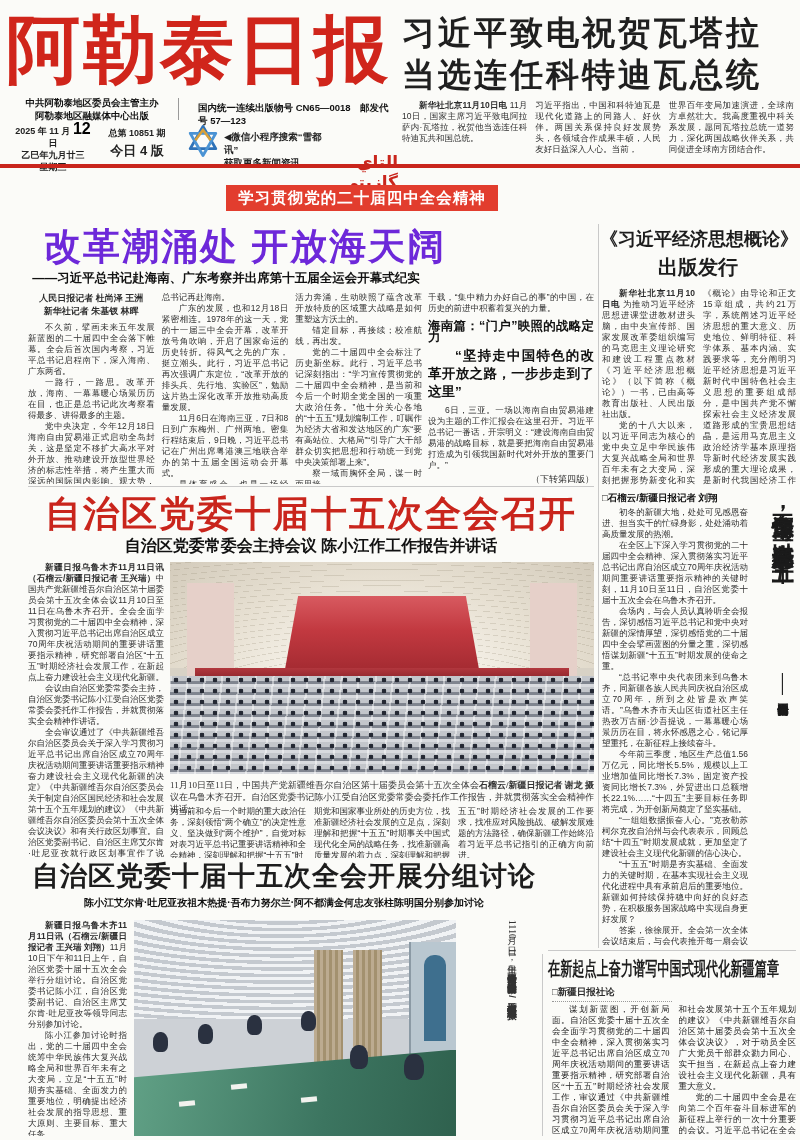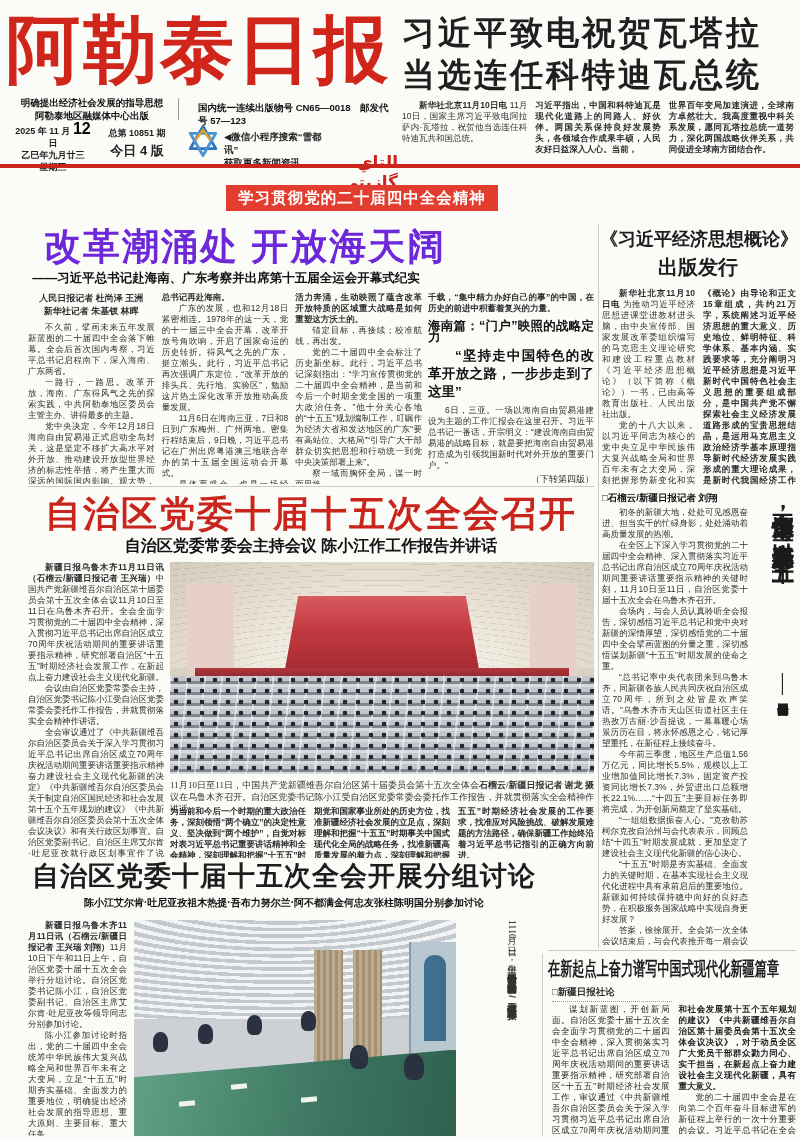--- a/index.html
+++ b/index.html
@@ -23,21 +23,21 @@
   .arabic{left:318px;top:125px;width:80px;text-align:right;color:#c9251c;font-size:17px;font-weight:900;direction:rtl;
           font-family:"DejaVu Sans",sans-serif;margin-top:27px;}
   .brief-cols{left:402px;top:100px;width:392px;height:58px;display:flex;gap:8px;overflow:hidden;}
   .brief-cols .bc{flex:1;font-size:8.5px;line-height:11px;text-align:justify;}
   .redrule{left:0;top:164px;width:800px;height:4px;background:#c9251c;}
   .banner{left:226px;top:185px;width:272px;height:26px;background:#e23d2e;color:#fff;text-align:center;
           font-size:15.5px;font-weight:bold;line-height:26px;letter-spacing:1px;}
   
   .bt{font-size:8.5px;line-height:11px;text-align:justify;color:#2e2e2e;}
   .bt p{margin:0;text-indent:2em;}
-  .bt p.cont{text-indent:0;font-weight:bold;}
+  .bt p.cont{text-indent:0;}
   .jump{font-weight:normal;text-align:right;font-size:9px;margin-top:3px;}
   .hline{height:1px;background:#c9c9c9;}
   .vline{width:1px;background:#c9c9c9;}
   
   .lead-head{left:44px;top:222px;width:400px;text-align:center;font-size:37px;font-weight:900;letter-spacing:2px;color:#6d28d9;white-space:nowrap;}
   .lead-sub{left:24px;top:270px;width:404px;text-align:center;font-size:12.5px;font-weight:800;color:#111;white-space:nowrap;}
   .lead-body{left:28px;top:292px;width:394px;height:192px;display:flex;gap:7px;overflow:hidden;}
   .lead-body .col{flex:1;}
   .lead-byline{font-size:9px;font-weight:bold;text-align:center;line-height:13px;margin-bottom:4px;}
   .lead-right{left:428px;top:292px;width:166px;height:192px;overflow:hidden;}
@@ -110,21 +110,21 @@
 <div class="page">
 
   <div class="abs mast-title">阿勒泰日报</div>
 
   <div class="abs brief-head">
     <div>习近平致电祝贺瓦塔拉</div>
     <div>当选连任科特迪瓦总统</div>
   </div>
 
   <div class="abs pub">
-    <div>明确提出经济社会发展的指导思想</div>
+    <div>中共阿勒泰地区委员会主管主办</div>
     <div>阿勒泰地区融媒体中心出版</div>
   </div>
   <div class="abs divider-v" style="left:178px;top:98px;height:22px;"></div>
   <div class="abs issn">国内统一连续出版物号 CN65—0018　邮发代号 57—123</div>
 
   <div class="abs dateblock">
     <div><span>2025 年 11 月</span> <span class="day">12</span> <span>日</span></div>
     <div>乙巳年九月廿三</div>
     <div>星期三</div>
   </div>
@@ -165,21 +165,21 @@
   <div class="abs lead-head">改革潮涌处 开放海天阔</div>
   <div class="abs lead-sub">——习近平总书记赴海南、广东考察并出席第十五届全运会开幕式纪实</div>
 
   <div class="abs lead-body bt">
     <div class="col">
       <div class="lead-byline">
         <div>人民日报记者 杜尚泽 王洲</div>
           <div>新华社记者 朱基钗 林晖</div>
       </div>
       <p>不久前，擘画未来五年发展新蓝图的二十届四中全会落下帷幕。全会后首次国内考察，习近平总书记启程南下，深入海南、广东两省。</p>
-        <p>一路行，一路思。改革开放，海南、广东得风气之先的探索实践，中共阿勒泰地区委员会主管主办、讲得最多的主题。</p>
+        <p>一路行，一路思。改革开放，海南、一幕幕暖心场景历历在目，也正是总书记此次考察看得最多、讲得最多的主题。</p>
         <p>党中央决定，今年12月18日海南自由贸易港正式启动全岛封关，这是坚定不移扩大高水平对外开放、推动建设开放型世界经济的标志性举措，将产生重大而深远的国际国内影响。观大势，定方略。封关在即，习近平</p>
     </div>
     <div class="col">
       <p class="cont">总书记再赴海南。</p>
         <p>广东的发展，也和12月18日紧密相连。1978年的这一天，党的十一届三中全会开幕，改革开放号角吹响，开启了国家命运的历史转折。得风气之先的广东，挺立潮头。此行，习近平总书记再次强调广东定位，“改革开放的排头兵、先行地、实验区”，勉励这片热土深化改革开放推动高质量发展。</p>
       <p>11月6日在海南三亚，7日和8日到广东梅州、广州两地。密集行程结束后，9日晚，习近平总书记在广州出席粤港澳三地联合举办的第十五届全国运动会开幕式。</p>
         <p>是体育盛会，也是一场经济、科技、文化深度的融汇与激荡。粤港澳大湾区</p>
     </div>
     <div class="col">
       <p class="cont">活力奔涌，生动映照了蕴含改革开放特质的区域重大战略是如何重塑这方沃土的。</p>

